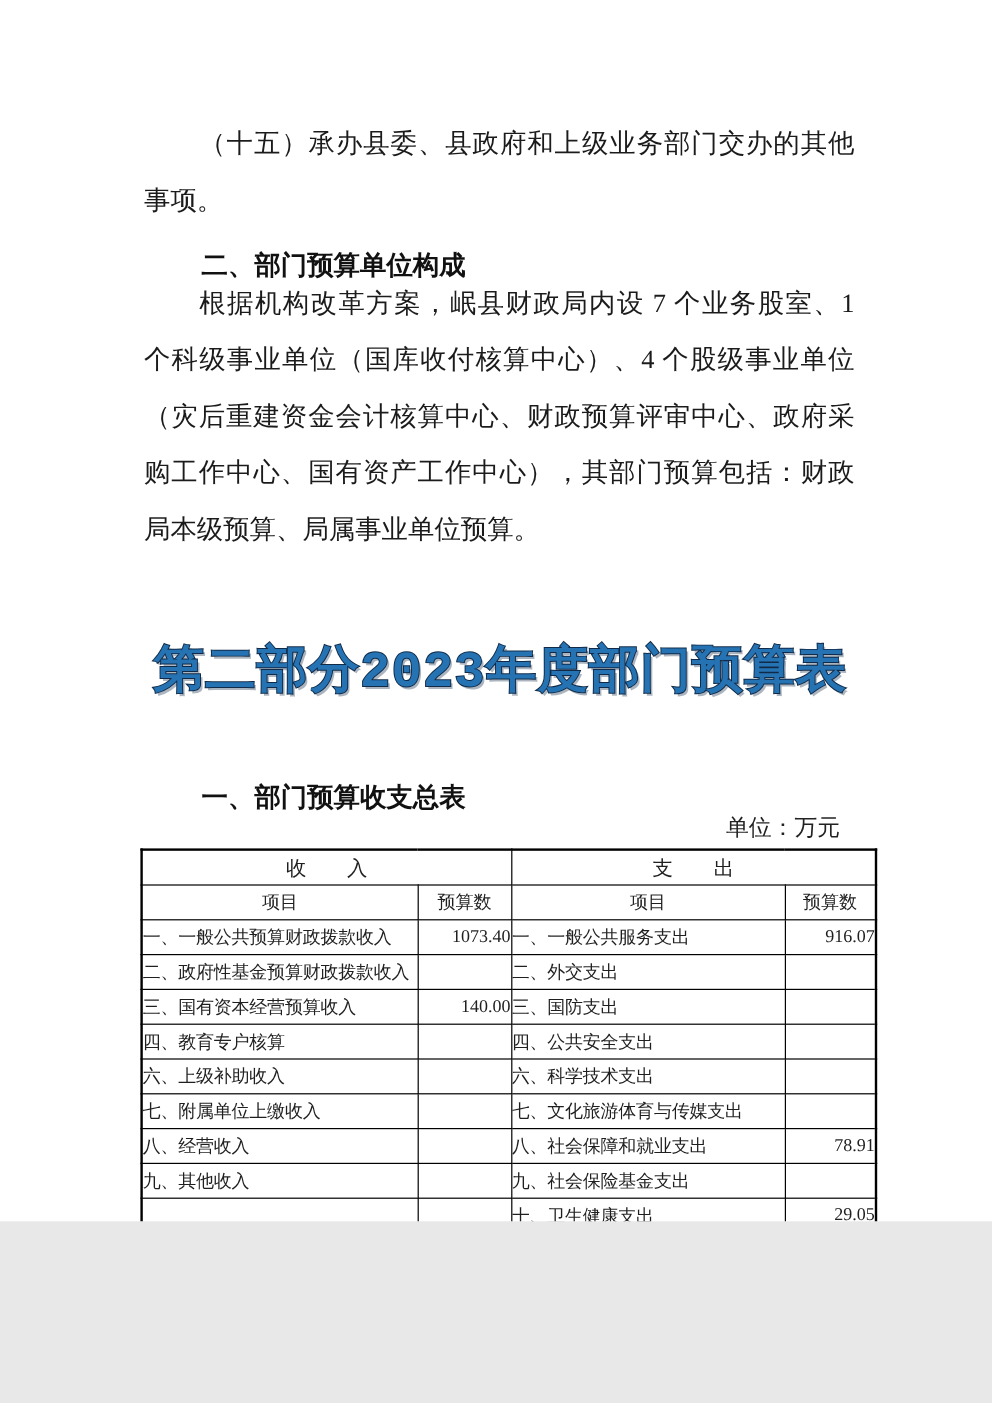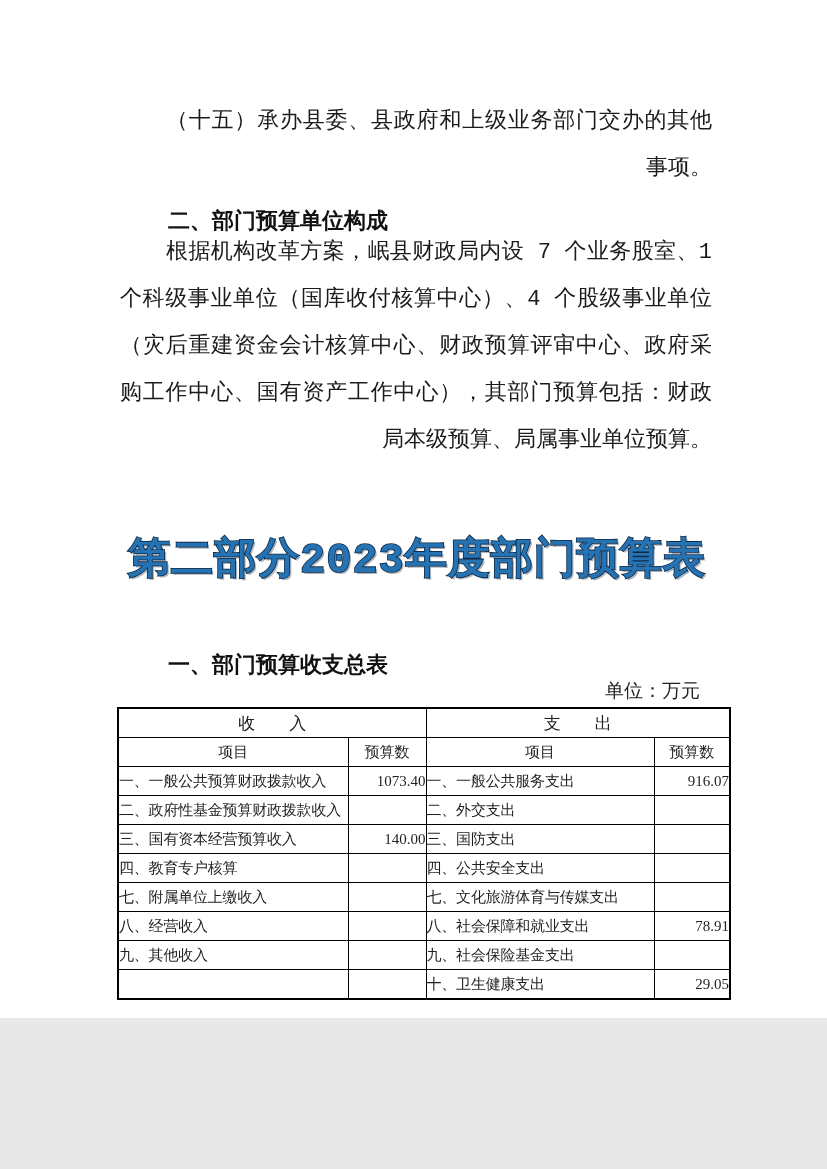--- a/index.html
+++ b/index.html
@@ -18,21 +18,21 @@
     overflow: hidden;
   }
   .textblock {
     position: absolute;
     left: 120px;
     width: 592px;
   }
   .bodyline {
     font-size: 22px;
     line-height: 47px;
-    text-align: right;
+    text-align: left;
   }
   .justify-last {
     text-align: justify;
     text-align-last: justify;
   }
   .indent {
     text-indent: 46px;
   }
   .doc-heading {
     position: absolute;
@@ -117,21 +117,21 @@
 
 <div class="page">
 
   <div class="textblock" style="top:96px;">
     <div class="bodyline indent justify-last">（十五）承办县委、县政府和上级业务部门交办的其他</div>
     <div class="bodyline">事项。</div>
   </div>
 
   <div class="doc-heading" style="top:204px;">二、部门预算单位构成</div>
 
-  <div class="textblock" style="top:229px;font-family:Liberation Mono, monospace;">
+  <div class="textblock" style="top:229px;">
     <div class="bodyline indent justify-last">根据机构改革方案，岷县财政局内设 7 个业务股室、1</div>
     <div class="bodyline justify-last">个科级事业单位（国库收付核算中心）、4 个股级事业单位</div>
     <div class="bodyline justify-last">（灾后重建资金会计核算中心、财政预算评审中心、政府采</div>
     <div class="bodyline justify-last">购工作中心、国有资产工作中心），其部门预算包括：财政</div>
     <div class="bodyline">局本级预算、局属事业单位预算。</div>
   </div>
 
   <div class="banner" style="color: rgb(38, 115, 180); -webkit-text-stroke: 1.6px rgb(16, 42, 71); text-shadow: rgba(16, 42, 71, 0.35) 2px 2px 0px;">
     <span>第二部分</span>
     <span>2023年度部门预算表</span>
@@ -177,20 +177,26 @@
         <td class="item">三、国防支出</td>
         <td class="val"></td>
       </tr>
       <tr>
         <td class="item">四、教育专户核算</td>
         <td class="val"></td>
         <td class="item">四、公共安全支出</td>
         <td class="val"></td>
       </tr>
       <tr>
+        <td class="item">六、上级补助收入</td>
+        <td class="val"></td>
+        <td class="item">六、科学技术支出</td>
+        <td class="val"></td>
+      </tr>
+      <tr>
         <td class="item">七、附属单位上缴收入</td>
         <td class="val"></td>
         <td class="item">七、文化旅游体育与传媒支出</td>
         <td class="val"></td>
       </tr>
       <tr>
         <td class="item">八、经营收入</td>
         <td class="val"></td>
         <td class="item">八、社会保障和就业支出</td>
         <td class="val">78.91</td>

